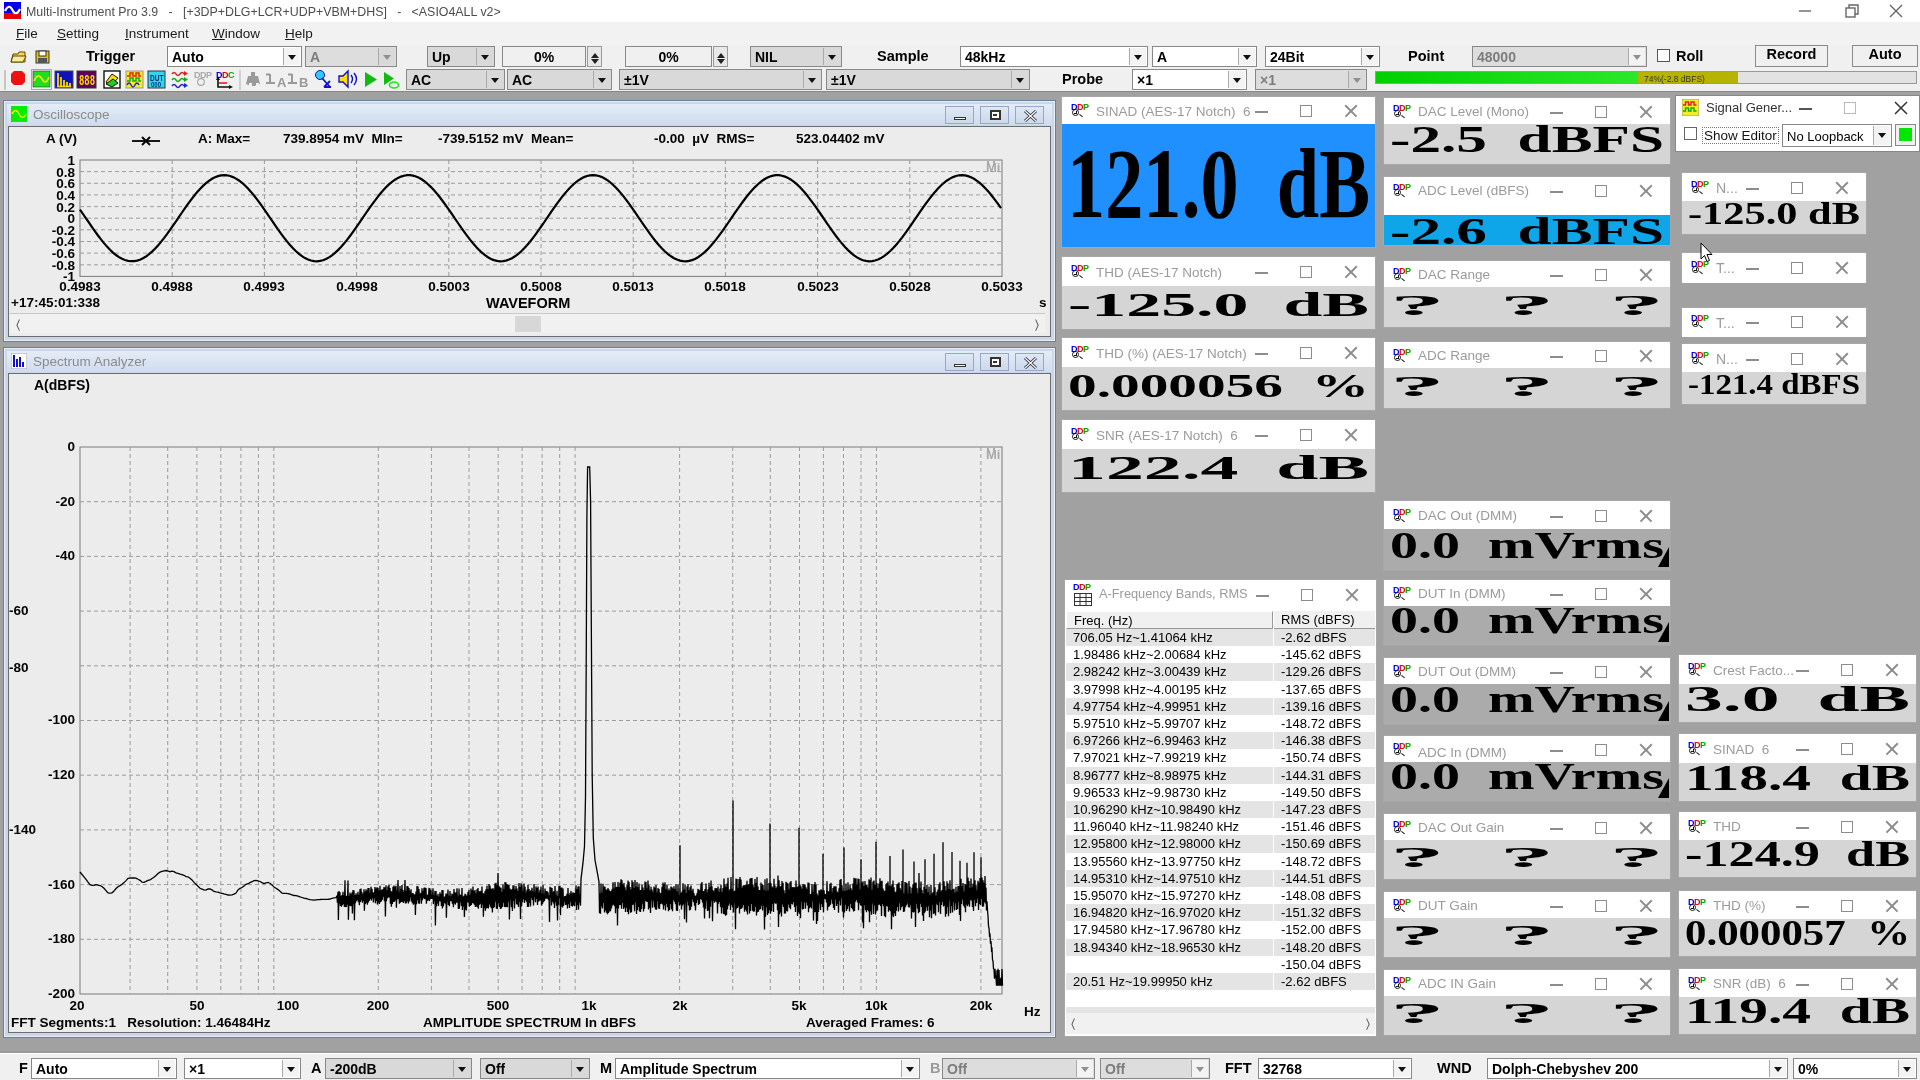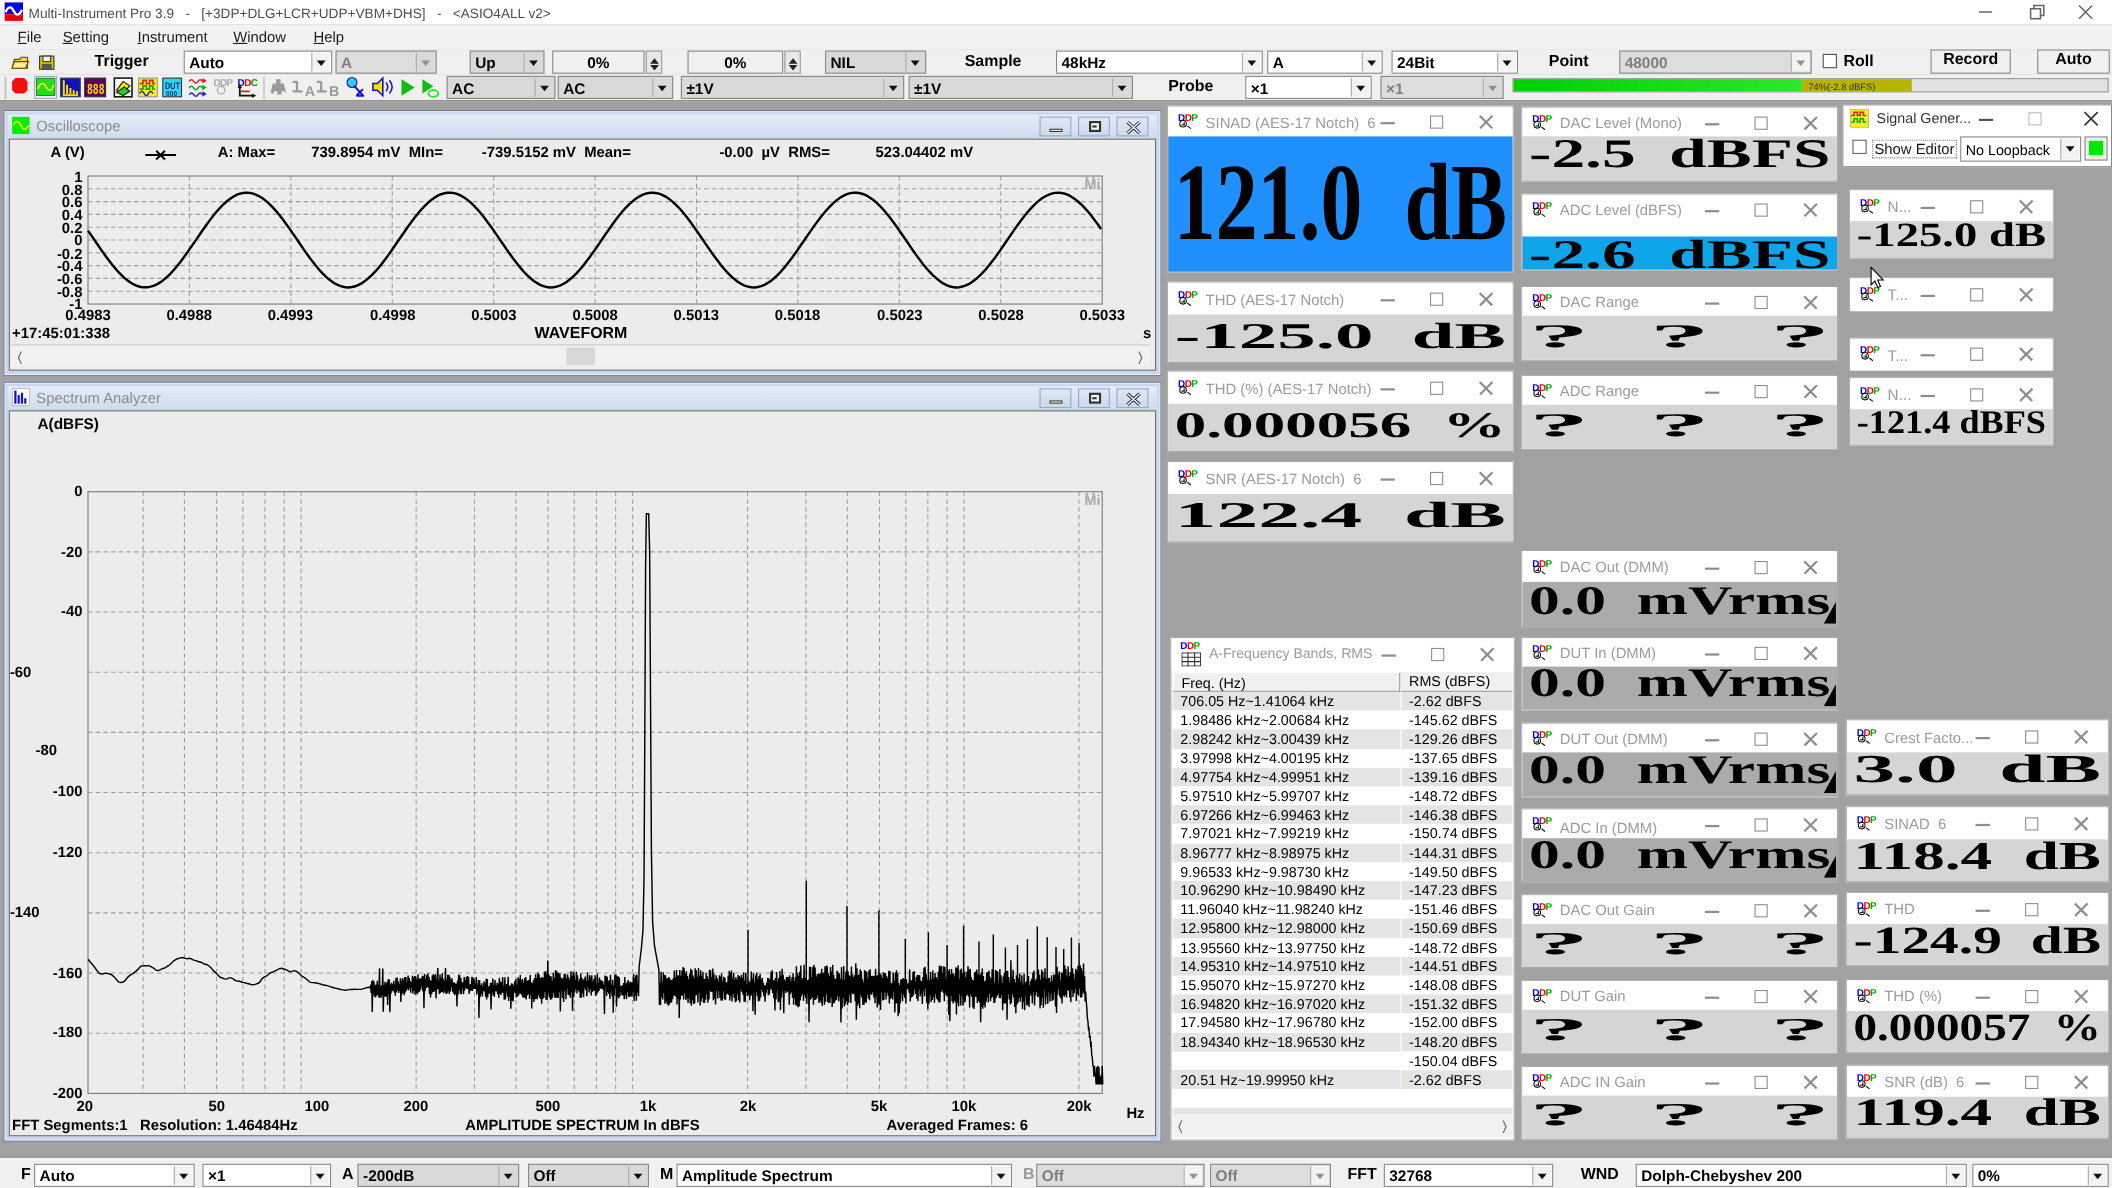--- a/index.html
+++ b/index.html
@@ -338,21 +338,21 @@
           <path d="M79.0 871.0 L81.0 873.5 L83.0 875.8 L85.0 878.3 L87.0 881.2 L89.0 883.6 L91.0 884.4 L93.0 884.3 L95.0 883.7 L97.0 884.1 L99.0 884.5 L101.0 885.5 L103.0 887.3 L105.0 889.6 L107.0 891.9 L109.0 892.1 L111.0 891.8 L113.0 890.1 L115.0 887.5 L117.0 885.7 L119.0 884.6 L121.0 883.2 L123.0 881.6 L125.0 879.6 L127.0 877.4 L129.0 877.1 L131.0 877.0 L133.0 876.9 L135.0 877.1 L137.0 878.3 L139.0 879.3 L141.0 881.1 L143.0 881.3 L145.0 880.4 L147.0 879.4 L149.0 878.9 L151.0 877.5 L153.0 876.3 L155.0 874.5 L157.0 872.5 L159.0 871.1 L161.0 870.4 L163.0 869.8 L165.0 869.5 L167.0 870.0 L169.0 870.7 L171.0 870.2 L173.0 870.7 L175.0 871.9 L177.0 872.3 L179.0 873.1 L181.0 873.6 L183.0 874.3 L185.0 875.6 L187.0 875.8 L189.0 877.2 L191.0 878.9 L193.0 881.4 L195.0 883.2 L197.0 885.3 L199.0 887.3 L201.0 888.1 L203.0 888.9 L205.0 889.1 L207.0 888.0 L209.0 888.0 L211.0 888.9 L213.0 890.4 L215.0 890.9 L217.0 891.1 L219.0 891.9 L221.0 892.3 L223.0 892.9 L225.0 893.3 L227.0 894.0 L229.0 894.2 L231.0 893.9 L233.0 893.1 L235.0 892.1 L237.0 889.0 L239.0 887.3 L241.0 886.5 L243.0 884.9 L245.0 883.3 L247.0 882.7 L249.0 881.6 L251.0 880.7 L253.0 879.6 L255.0 879.3 L257.0 879.9 L259.0 880.5 L261.0 881.6 L263.0 882.5 L265.0 881.8 L267.0 881.4 L269.0 882.2 L271.0 883.9 L273.0 886.1 L275.0 887.2 L277.0 888.6 L279.0 890.3 L281.0 892.1 L283.0 892.3 L285.0 892.4 L287.0 892.7 L289.0 893.2 L291.0 893.8 L293.0 894.5 L295.0 894.7 L297.0 895.2 L299.0 895.9 L301.0 896.5 L303.0 897.2 L305.0 897.5 L307.0 898.1 L309.0 898.6 L311.0 898.9 L313.0 899.2 L315.0 898.9 L317.0 898.6 L319.0 898.5 L321.0 898.3 L323.0 898.4 L325.0 898.4 L327.0 898.4 L329.0 898.0 L331.0 897.3 L333.0 896.8 L335.0 896.7 L336.0 895.1 L336.4 901.6 L337.0 890.9 L337.4 919.1 L338.0 890.0 L338.4 902.6 L339.0 891.2 L339.4 904.9 L340.0 895.0 L340.4 905.7 L341.0 894.1 L341.4 904.2 L342.0 890.7 L342.4 903.2 L343.0 894.3 L343.4 905.9 L344.0 879.3 L344.4 906.1 L345.0 895.1 L345.4 906.0 L346.0 894.7 L346.4 903.7 L347.0 879.4 L347.4 918.8 L348.0 894.8 L348.4 904.7 L349.0 891.6 L349.4 905.1 L350.0 893.0 L350.4 905.1 L351.0 891.5 L351.4 912.6 L352.0 889.0 L352.4 903.0 L353.0 889.5 L353.4 919.2 L354.0 894.1 L354.4 902.3 L355.0 892.4 L355.4 900.1 L356.0 893.8 L356.4 899.1 L357.0 890.7 L357.4 901.3 L358.0 893.7 L358.4 904.3 L359.0 888.0 L359.4 901.0 L360.0 887.6 L360.4 899.1 L361.0 891.3 L361.4 901.6 L362.0 893.5 L362.4 899.9 L363.0 888.3 L363.4 909.8 L364.0 890.7 L364.4 902.9 L365.0 888.2 L365.4 901.7 L366.0 889.6 L366.4 903.8 L367.0 887.1 L367.4 901.5 L368.0 887.1 L368.4 899.6 L369.0 892.0 L369.4 897.9 L370.0 885.8 L370.4 899.5 L371.0 887.8 L371.4 897.3 L372.0 890.9 L372.4 901.4 L373.0 892.0 L373.4 896.6 L374.0 886.1 L374.4 902.3 L375.0 887.6 L375.4 899.9 L376.0 886.2 L376.4 903.4 L377.0 886.7 L377.4 901.6 L378.0 889.4 L378.4 902.9 L379.0 884.8 L379.4 901.2 L380.0 889.1 L380.4 900.5 L381.0 888.4 L381.4 898.8 L382.0 888.3 L382.4 895.8 L383.0 886.1 L383.4 900.3 L384.0 886.6 L384.4 915.5 L385.0 884.3 L385.4 900.1 L386.0 889.3 L386.4 897.1 L387.0 885.3 L387.4 896.5 L388.0 883.9 L388.4 896.6 L389.0 887.0 L389.4 902.7 L390.0 890.0 L390.4 905.8 L391.0 890.8 L391.4 902.9 L392.0 885.8 L392.4 900.9 L393.0 884.5 L393.4 900.8 L394.0 885.7 L394.4 899.5 L395.0 884.8 L395.4 906.7 L396.0 889.4 L396.4 898.2 L397.0 879.0 L397.4 898.2 L398.0 891.4 L398.4 902.7 L399.0 884.9 L399.4 901.7 L400.0 887.9 L400.4 900.9 L401.0 883.9 L401.4 900.8 L402.0 888.9 L402.4 902.0 L403.0 891.1 L403.4 900.2 L404.0 879.0 L404.4 902.5 L405.0 890.1 L405.4 902.2 L406.0 885.1 L406.4 900.4 L407.0 885.2 L407.4 902.6 L408.0 886.9 L408.4 900.4 L409.0 889.8 L409.4 896.2 L410.0 888.3 L410.4 900.5 L411.0 892.3 L411.4 902.1 L412.0 892.1 L412.4 903.8 L413.0 893.2 L413.4 902.7 L414.0 893.2 L414.4 913.9 L415.0 890.5 L415.4 903.3 L416.0 885.0 L416.4 899.3 L417.0 885.6 L417.4 902.4 L418.0 888.1 L418.4 902.8 L419.0 892.5 L419.4 896.5 L420.0 891.8 L420.4 902.8 L421.0 887.2 L421.4 899.3 L422.0 890.1 L422.4 896.9 L423.0 886.9 L423.4 897.9 L424.0 886.4 L424.4 898.3 L425.0 886.9 L425.4 902.7 L426.0 894.0 L426.4 900.0 L427.0 893.6 L427.4 899.3 L428.0 886.9 L428.4 899.9 L429.0 887.6 L429.4 898.1 L430.0 889.3 L430.4 897.9 L431.0 893.8 L431.4 898.0 L432.0 887.2 L432.4 903.1 L433.0 894.2 L433.4 899.8 L434.0 889.9 L434.4 924.4 L435.0 890.1 L435.4 905.5 L436.0 894.8 L436.4 902.5 L437.0 892.9 L437.4 904.9 L438.0 895.8 L438.4 899.9 L439.0 891.2 L439.4 900.4 L440.0 893.1 L440.4 905.0 L441.0 888.9 L441.4 907.6 L442.0 889.1 L442.4 905.5 L443.0 896.0 L443.4 901.9 L444.0 895.2 L444.4 902.6 L445.0 892.5 L445.4 916.8 L446.0 892.7 L446.4 900.5 L447.0 888.5 L447.4 903.9 L448.0 894.8 L448.4 905.2 L449.0 890.0 L449.4 900.0 L450.0 895.2 L450.4 900.3 L451.0 892.5 L451.4 902.8 L452.0 893.2 L452.4 906.2 L453.0 887.9 L453.4 902.5 L454.0 891.3 L454.4 903.6 L455.0 891.9 L455.4 901.4 L456.0 887.2 L456.4 901.7 L457.0 895.6 L457.4 907.9 L458.0 887.4 L458.4 907.7 L459.0 893.5 L459.4 901.2 L460.0 893.9 L460.4 905.0 L461.0 886.9 L461.4 908.9 L462.0 895.6 L462.4 905.6 L463.0 894.8 L463.4 916.1 L464.0 892.8 L464.4 908.6 L465.0 893.4 L465.4 909.4 L466.0 895.1 L466.4 901.0 L467.0 891.1 L467.4 901.8 L468.0 889.1 L468.4 905.7 L469.0 894.2 L469.4 905.0 L470.0 887.5 L470.4 904.0 L471.0 889.0 L471.4 902.1 L472.0 885.4 L472.4 902.4 L473.0 890.2 L473.4 903.8 L474.0 889.1 L474.4 906.0 L475.0 892.3 L475.4 905.5 L476.0 888.3 L476.4 906.3 L477.0 887.1 L477.4 907.7 L478.0 890.3 L478.4 903.7 L479.0 890.3 L479.4 902.8 L480.0 889.7 L480.4 907.1 L481.0 885.4 L481.4 903.8 L482.0 892.0 L482.4 915.7 L483.0 892.7 L483.4 906.9 L484.0 890.2 L484.4 909.8 L485.0 888.2 L485.4 907.5 L486.0 884.7 L486.4 906.9 L487.0 888.0 L487.4 907.4 L488.0 883.0 L488.4 903.6 L489.0 884.6 L489.4 905.7 L490.0 887.6 L490.4 907.2 L491.0 887.9 L491.4 911.4 L492.0 887.1 L492.4 907.1 L493.0 888.4 L493.4 906.3 L494.0 882.4 L494.4 900.7 L495.0 881.7 L495.4 907.8 L496.0 884.1 L496.4 908.1 L497.0 872.1 L497.4 902.2 L498.0 884.8 L498.4 905.9 L499.0 886.2 L499.4 907.9 L500.0 886.8 L500.4 907.4 L501.0 890.7 L501.4 905.9 L502.0 883.4 L502.4 901.6 L503.0 888.1 L503.4 905.9 L504.0 881.0 L504.4 906.3 L505.0 881.4 L505.4 905.9 L506.0 883.1 L506.4 906.3 L507.0 883.9 L507.4 900.8 L508.0 884.1 L508.4 918.5 L509.0 887.6 L509.4 898.5 L510.0 889.1 L510.4 906.2 L511.0 887.9 L511.4 909.9 L512.0 884.2 L512.5 900.0 L513.0 884.5 L513.5 907.5 L514.0 888.6 L514.5 897.6 L515.0 885.0 L515.5 903.3 L516.0 887.4 L516.5 903.8 L517.0 890.0 L517.5 906.0 L518.0 882.0 L518.5 901.0 L519.0 886.1 L519.5 918.1 L520.0 882.2 L520.5 905.6 L521.0 884.0 L521.5 901.2 L522.0 890.2 L522.5 898.2 L523.0 882.5 L523.5 902.1 L524.0 885.7 L524.5 899.1 L525.0 891.6 L525.5 900.6 L526.0 888.8 L526.5 906.1 L527.0 883.8 L527.5 906.1 L528.0 887.9 L528.5 902.0 L529.0 890.2 L529.5 905.5 L530.0 889.1 L530.5 897.0 L531.0 886.8 L531.5 899.0 L532.0 890.6 L532.5 904.6 L533.0 883.0 L533.5 896.1 L534.0 891.1 L534.5 901.2 L535.0 885.4 L535.5 898.0 L536.0 886.9 L536.5 904.0 L537.0 885.5 L537.5 900.8 L538.0 891.5 L538.5 899.8 L539.0 888.7 L539.5 899.4 L540.0 885.5 L540.5 904.5 L541.0 892.6 L541.5 902.9 L542.0 884.0 L542.5 901.3 L543.0 893.1 L543.5 899.9 L544.0 887.6 L544.5 897.6 L545.0 890.2 L545.5 897.8 L546.0 890.1 L546.5 897.7 L547.0 891.3 L547.5 898.9 L548.0 894.3 L548.5 920.9 L549.0 885.8 L549.5 896.4 L550.0 886.4 L550.5 904.5 L551.0 887.0 L551.5 900.7 L552.0 891.1 L552.5 902.5 L553.0 890.0 L553.5 907.1 L554.0 885.1 L554.5 901.2 L555.0 894.2 L555.5 904.8 L556.0 889.8 L556.5 919.6 L557.0 895.1 L557.5 904.0 L558.0 884.8 L558.5 896.6 L559.0 884.8 L559.5 914.2 L560.0 886.8 L560.5 905.5 L561.0 886.6 L561.5 906.6 L562.0 887.6 L562.5 904.9 L563.0 895.5 L563.5 900.8 L564.0 895.1 L564.5 904.0 L565.0 894.7 L565.5 903.7 L566.0 892.7 L566.5 907.4 L567.0 887.1 L567.5 903.3 L568.0 894.0 L568.5 907.1 L569.0 891.9 L569.5 900.8 L570.0 889.9 L570.5 905.1 L571.0 892.4 L571.5 905.4 L572.0 891.3 L572.5 904.1 L573.0 892.0 L573.5 905.2 L574.0 891.7 L574.5 900.8 L575.0 884.3 L575.5 909.1 L576.0 888.1 L576.5 904.3 L577.0 885.6 L577.5 908.8 L578.0 885.2 L578.5 901.7 L579.0 894.1 L579.5 904.6 L580.0 878.1 L582.0 861.7 L583.5 845.3 L584.5 796.1 L585.2 664.8 L585.9 514.4 L586.6 466.0 L588.7 466.0 L589.6 500.7 L590.4 637.5 L591.2 774.2 L592.3 837.1 L594.0 859.0 L596.0 869.9 L598.0 880.9 L598.5 912.3 L599.0 892.6 L599.5 912.8 L600.0 882.5 L600.5 905.4 L601.0 891.6 L601.5 907.6 L602.0 882.8 L602.5 902.0 L603.0 885.4 L603.5 911.4 L604.0 885.7 L604.5 909.4 L605.0 888.4 L605.5 911.8 L606.0 888.4 L606.5 913.3 L607.0 887.1 L607.5 912.1 L608.0 888.5 L608.5 910.5 L609.0 889.9 L609.5 910.3 L610.0 890.2 L610.5 907.4 L611.0 888.3 L611.5 904.4 L612.0 881.3 L612.5 903.7 L613.0 887.6 L613.5 905.3 L614.0 880.9 L614.5 912.2 L615.0 885.9 L615.5 907.2 L616.0 885.7 L616.5 924.5 L617.0 880.9 L617.5 907.6 L618.0 886.0 L618.5 904.0 L619.0 881.4 L619.5 904.0 L620.0 878.2 L620.5 907.7 L621.0 879.2 L621.5 901.9 L622.0 883.6 L622.5 908.1 L623.0 882.0 L623.5 906.4 L624.0 886.3 L624.5 910.9 L625.0 889.3 L625.5 906.7 L626.0 884.2 L626.5 911.0 L627.0 879.6 L627.5 913.3 L628.0 881.1 L628.5 908.4 L629.0 885.9 L629.5 911.7 L630.0 888.4 L630.5 911.3 L631.0 879.2 L631.5 904.0 L632.0 881.1 L632.5 903.4 L633.0 887.0 L633.5 910.3 L634.0 879.0 L634.5 901.2 L635.0 885.8 L635.5 913.0 L636.0 881.1 L636.5 909.2 L637.0 886.2 L637.5 906.1 L638.0 882.5 L638.5 910.5 L639.0 888.9 L639.5 910.9 L640.0 889.0 L640.5 907.9 L641.0 883.8 L641.5 902.8 L642.0 886.4 L642.5 910.6 L643.0 889.2 L643.5 907.7 L644.0 880.6 L644.5 900.0 L645.0 881.1 L645.5 900.8 L646.0 887.4 L646.5 900.9 L647.0 879.5 L647.5 908.4 L648.0 884.3 L648.5 906.8 L649.0 889.3 L649.5 912.1 L650.0 885.7 L650.5 899.3 L651.0 888.4 L651.5 906.8 L652.0 891.3 L652.5 899.8 L653.0 885.6 L653.5 906.3 L654.0 886.8 L654.5 908.5 L655.0 884.1 L655.5 908.8 L656.0 891.3 L656.5 900.2 L657.0 886.9 L657.5 907.4 L658.0 887.9 L658.5 908.0 L659.0 891.7 L659.5 903.0 L660.0 892.4 L660.5 902.4 L661.0 885.8 L661.5 903.6 L662.0 881.6 L662.5 908.5 L663.0 883.3 L663.5 904.4 L664.0 881.2 L664.5 909.5 L665.0 888.3 L665.5 902.7 L666.0 883.4 L666.5 906.3 L667.0 889.4 L667.5 910.2 L668.0 887.4 L668.5 909.1 L669.0 889.5 L669.5 902.9 L670.0 885.4 L670.5 908.3 L671.0 886.3 L671.5 910.3 L672.0 887.6 L672.5 898.8 L673.0 885.2 L673.5 900.8 L674.0 887.9 L674.5 903.3 L675.0 883.2 L675.5 909.7 L676.0 890.6 L676.5 910.0 L677.0 883.5 L677.5 900.8 L678.0 894.3 L678.5 904.5 L679.0 887.5 L679.0 844.2 L679.0 887.5 L679.5 903.4 L680.0 892.1 L680.5 908.4 L681.0 890.5 L681.5 904.5 L682.0 882.3 L682.5 903.2 L683.0 888.5 L683.5 918.2 L684.0 883.8 L684.5 901.2 L685.0 892.1 L685.5 921.4 L686.0 885.5 L686.5 900.5 L687.0 883.0 L687.5 904.6 L688.0 889.3 L688.5 909.4 L689.0 886.3 L689.5 908.7 L690.0 884.4 L690.5 905.8 L691.0 889.7 L691.5 898.2 L692.0 887.8 L692.5 901.0 L693.0 892.4 L693.5 904.6 L694.0 894.8 L694.5 909.6 L695.0 894.6 L695.5 902.0 L696.0 892.2 L696.5 898.6 L697.0 887.9 L697.5 904.0 L698.0 888.5 L698.5 902.9 L699.0 889.5 L699.5 897.9 L700.0 882.4 L700.5 898.8 L701.0 881.1 L701.5 901.6 L702.0 890.2 L702.5 906.4 L703.0 890.1 L703.5 917.6 L704.0 888.1 L704.5 907.7 L705.0 882.6 L705.5 899.5 L706.0 891.4 L706.5 910.1 L707.0 888.2 L707.5 909.6 L708.0 881.7 L708.5 917.3 L709.0 886.0 L709.5 905.8 L710.0 879.6 L710.5 900.1 L711.0 885.2 L711.5 920.2 L712.0 889.3 L712.5 899.5 L713.0 890.4 L713.5 901.7 L714.0 887.3 L714.5 900.1 L715.0 886.9 L715.5 901.1 L716.0 887.5 L716.5 912.4 L717.0 885.5 L717.5 902.6 L718.0 891.0 L718.5 900.9 L719.0 887.5 L719.5 906.0 L720.0 883.7 L720.5 912.5 L721.0 891.1 L721.5 906.5 L722.0 887.1 L722.5 912.9 L723.0 877.4 L723.5 913.2 L724.0 883.6 L724.5 914.7 L725.0 885.8 L725.5 913.9 L726.0 882.5 L726.5 908.5 L727.0 876.7 L727.5 904.8 L728.0 889.6 L728.5 902.4 L729.0 888.0 L729.5 908.9 L730.0 876.1 L730.5 904.0 L731.0 888.2 L731.5 906.4 L732.0 887.1 L732.0 799.6 L732.0 887.1 L732.5 911.5 L733.0 890.2 L733.5 902.2 L734.0 889.5 L734.5 928.2 L735.0 877.6 L735.5 907.8 L736.0 878.1 L736.5 907.0 L737.0 887.3 L737.5 905.6 L738.0 877.9 L738.5 912.4 L739.0 876.1 L739.5 908.0 L740.0 878.5 L740.5 907.8 L741.0 886.8 L741.5 906.6 L742.0 884.7 L742.5 904.0 L743.0 884.1 L743.5 910.7 L744.0 884.4 L744.5 908.7 L745.0 883.7 L745.5 910.5 L746.0 879.8 L746.5 913.6 L747.0 883.9 L747.5 905.1 L748.0 883.1 L748.5 912.5 L749.0 877.7 L749.5 910.0 L750.0 876.9 L750.5 902.9 L751.0 877.0 L751.5 909.8 L752.0 884.0 L752.5 910.8 L753.0 886.6 L753.5 910.5 L754.0 878.1 L754.5 905.7 L755.0 882.1 L755.5 914.5 L756.0 876.0 L756.5 911.3 L757.0 885.4 L757.5 910.7 L758.0 889.0 L758.5 908.7 L759.0 888.9 L759.5 907.9 L760.0 881.4 L760.5 904.7 L761.0 883.1 L761.5 909.4 L762.0 884.1 L762.5 905.0 L763.0 888.7 L763.5 928.6 L764.0 878.2 L764.5 915.7 L765.0 890.0 L765.5 906.2 L766.0 877.2 L766.5 913.9 L767.0 889.6 L767.5 912.2 L768.0 882.1 L768.5 909.2 L769.0 877.2 L769.0 822.6 L769.0 877.2 L769.5 912.8 L770.0 882.2 L770.5 910.3 L771.0 885.6 L771.5 903.1 L772.0 886.4 L772.5 910.9 L773.0 877.7 L773.5 902.0 L774.0 884.6 L774.5 902.8 L775.0 887.2 L775.5 902.4 L776.0 885.5 L776.5 909.2 L777.0 874.6 L777.5 926.1 L778.0 879.2 L778.5 913.3 L779.0 885.4 L779.5 911.4 L780.0 885.1 L780.5 915.5 L781.0 880.1 L781.5 903.6 L782.0 881.7 L782.5 905.9 L783.0 889.2 L783.5 912.6 L784.0 892.2 L784.5 912.4 L785.0 880.8 L785.5 910.1 L786.0 881.7 L786.5 910.6 L787.0 882.6 L787.5 903.6 L788.0 888.6 L788.5 906.8 L789.0 881.3 L789.5 908.3 L790.0 880.1 L790.5 902.7 L791.0 886.3 L791.5 903.4 L792.0 886.1 L792.5 901.0 L793.0 886.5 L793.5 906.1 L794.0 886.0 L794.5 911.0 L795.0 879.6 L795.5 904.8 L796.0 886.3 L796.5 914.9 L797.0 885.3 L797.5 911.5 L798.0 882.4 L798.0 826.7 L798.0 882.4 L798.5 912.9 L799.0 883.6 L799.5 917.2 L800.0 885.2 L800.5 900.5 L801.0 887.8 L801.5 908.6 L802.0 882.9 L802.5 908.1 L803.0 883.8 L803.5 901.3 L804.0 883.6 L804.5 907.7 L805.0 886.3 L805.5 901.4 L806.0 888.0 L806.5 904.5 L807.0 881.6 L807.5 911.2 L808.0 881.8 L808.5 907.2 L809.0 892.9 L809.5 905.9 L810.0 892.9 L810.5 907.6 L811.0 883.0 L811.5 900.0 L812.0 891.0 L812.5 919.4 L813.0 883.2 L813.5 911.2 L814.0 881.1 L814.5 911.0 L815.0 883.6 L815.5 922.9 L816.0 892.4 L816.5 920.1 L817.0 894.6 L817.5 911.1 L818.0 889.2 L818.5 902.1 L819.0 889.5 L819.5 909.1 L820.0 888.2 L820.5 903.3 L821.0 889.0 L821.5 906.0 L822.0 893.0 L822.0 852.7 L822.0 893.0 L822.5 911.3 L823.0 889.3 L823.5 897.7 L824.0 893.2 L824.5 898.3 L825.0 893.0 L825.5 901.4 L826.0 880.3 L826.5 909.5 L827.0 890.3 L827.5 905.9 L828.0 890.2 L828.5 905.2 L829.0 882.7 L829.5 903.7 L830.0 881.8 L830.5 898.4 L831.0 891.6 L831.5 902.6 L832.0 887.0 L832.5 906.9 L833.0 885.2 L833.5 909.1 L834.0 885.6 L834.5 898.4 L835.0 885.3 L835.5 905.0 L836.0 890.4 L836.5 902.6 L837.0 891.4 L837.5 911.8 L838.0 887.3 L838.5 899.6 L839.0 878.8 L839.5 904.6 L840.0 877.9 L840.5 897.3 L841.0 884.2 L841.5 910.5 L842.0 889.8 L842.5 916.4 L843.0 884.5 L843.0 846.4 L843.0 884.5 L843.5 911.5 L844.0 889.9 L844.5 903.7 L845.0 882.6 L845.5 909.9 L846.0 889.4 L846.5 908.1 L847.0 881.2 L847.5 905.3 L848.0 888.5 L848.5 910.6 L849.0 883.6 L849.5 902.7 L850.0 887.2 L850.5 906.9 L851.0 889.3 L851.5 908.2 L852.0 882.5 L852.5 910.4 L853.0 876.7 L853.5 910.1 L854.0 877.4 L854.5 900.8 L855.0 877.2 L855.5 899.1 L856.0 883.4 L856.5 901.5 L857.0 877.5 L857.5 909.3 L858.0 878.0 L858.5 902.3 L859.0 888.8 L859.5 904.3 L860.0 880.6 L860.0 858.2 L860.0 880.6 L860.5 904.8 L861.0 881.4 L861.5 921.6 L862.0 880.2 L862.5 927.3 L863.0 885.0 L863.5 904.2 L864.0 880.0 L864.5 909.2 L865.0 884.1 L865.5 911.3 L866.0 883.9 L866.5 909.0 L867.0 886.6 L867.5 910.2 L868.0 878.3 L868.5 921.3 L869.0 879.3 L869.5 910.5 L870.0 876.5 L870.5 913.7 L871.0 888.9 L871.5 902.6 L872.0 880.6 L872.5 913.0 L873.0 879.5 L873.5 904.5 L874.0 883.7 L874.5 913.4 L875.0 885.2 L875.0 840.7 L875.0 885.2 L875.5 910.3 L876.0 882.3 L876.5 909.6 L877.0 887.3 L877.5 904.1 L878.0 882.5 L878.5 903.4 L879.0 877.3 L879.5 904.9 L880.0 880.3 L880.5 914.9 L881.0 879.8 L881.5 903.1 L882.0 887.5 L882.5 905.2 L883.0 889.6 L883.5 915.0 L884.0 890.3 L884.5 916.2 L885.0 883.2 L885.5 904.9 L886.0 882.1 L886.5 905.4 L887.0 880.4 L887.5 910.8 L888.0 884.5 L888.5 908.9 L889.0 890.3 L889.0 854.9 L889.0 890.3 L889.5 910.3 L890.0 885.3 L890.5 928.2 L891.0 883.2 L891.5 914.5 L892.0 879.5 L892.5 916.0 L893.0 886.3 L893.5 912.3 L894.0 891.3 L894.5 914.9 L895.0 890.4 L895.5 909.7 L896.0 883.1 L896.5 905.9 L897.0 882.6 L897.5 910.4 L898.0 881.3 L898.5 902.2 L899.0 886.9 L899.5 909.3 L900.0 888.8 L900.5 906.3 L901.0 879.9 L901.5 905.2 L902.0 887.1 L902.0 848.6 L902.0 887.1 L902.5 910.9 L903.0 892.5 L903.5 910.5 L904.0 880.9 L904.5 906.2 L905.0 881.6 L905.5 904.3 L906.0 882.3 L906.5 902.4 L907.0 893.4 L907.5 906.2 L908.0 880.0 L908.5 906.5 L909.0 885.5 L909.5 903.6 L910.0 892.4 L910.5 917.4 L911.0 886.8 L911.5 910.9 L912.0 883.3 L912.5 911.5 L913.0 890.3 L913.0 860.4 L913.0 890.3 L913.5 910.7 L914.0 881.8 L914.5 926.0 L915.0 881.6 L915.5 902.8 L916.0 887.3 L916.5 907.7 L917.0 892.2 L917.5 912.2 L918.0 871.9 L918.5 910.9 L919.0 886.9 L919.5 902.8 L920.0 880.6 L920.5 905.9 L921.0 888.9 L921.5 914.5 L922.0 892.5 L922.5 920.1 L923.0 885.7 L923.5 912.1 L924.0 886.2 L924.0 858.2 L924.0 886.2 L924.5 910.5 L925.0 888.0 L925.5 906.2 L926.0 884.0 L926.5 909.7 L927.0 891.5 L927.5 905.0 L928.0 885.6 L928.5 916.3 L929.0 894.2 L929.5 909.7 L930.0 884.1 L930.5 917.3 L931.0 892.4 L931.5 903.9 L932.0 891.3 L932.5 913.0 L933.0 886.8 L933.0 852.7 L933.0 886.8 L933.5 912.2 L934.0 886.2 L934.5 914.5 L935.0 894.4 L935.5 902.7 L936.0 890.8 L936.5 904.1 L937.0 888.6 L937.5 911.2 L938.0 883.0 L938.5 901.0 L939.0 881.2 L939.5 913.1 L940.0 890.5 L940.5 903.9 L941.0 889.0 L941.5 900.7 L942.0 888.6 L942.0 841.2 L942.0 888.6 L942.5 905.6 L943.0 880.3 L943.5 904.7 L944.0 885.1 L944.5 915.8 L945.0 889.6 L945.5 912.9 L946.0 880.3 L946.5 906.1 L947.0 882.4 L947.5 915.2 L948.0 888.0 L948.5 899.1 L949.0 879.3 L949.5 912.2 L950.0 888.9 L950.5 905.0 L951.0 889.3 L951.0 851.1 L951.0 889.3 L951.5 911.6 L952.0 888.2 L952.5 900.6 L953.0 887.8 L953.5 909.6 L954.0 891.7 L954.5 902.2 L955.0 885.7 L955.5 909.0 L956.0 890.5 L956.5 907.9 L957.0 885.0 L957.5 900.8 L958.0 885.2 L958.5 914.1 L959.0 888.2 L959.0 859.8 L959.0 888.2 L959.5 919.9 L960.0 877.8 L960.5 903.0 L961.0 884.9 L961.5 898.5 L962.0 882.1 L962.5 904.8 L963.0 890.4 L963.5 906.6 L964.0 883.1 L964.5 911.3 L965.0 883.4 L965.5 903.7 L966.0 880.9 L966.0 861.7 L966.0 880.9 L966.5 905.2 L967.0 876.4 L967.5 903.5 L968.0 879.9 L968.5 905.7 L969.0 886.9 L969.5 899.2 L970.0 877.5 L970.5 899.6 L971.0 886.3 L971.5 905.9 L972.0 882.7 L972.5 910.1 L973.0 879.8 L973.0 851.3 L973.0 879.8 L973.5 898.9 L974.0 879.3 L974.5 905.3 L975.0 884.3 L975.5 901.9 L976.0 889.5 L976.5 897.5 L977.0 879.7 L977.5 909.0 L978.0 881.5 L978.5 902.9 L979.0 877.0 L979.5 904.1 L980.0 885.9 L980.0 856.2 L980.0 885.9 L980.5 897.9 L981.0 876.6 L981.5 905.7 L982.0 879.2 L982.5 905.6 L983.0 881.8 L983.5 901.2 L984.0 874.9 L984.5 902.5 L985.0 886.6 L985.5 909.5 L986.0 900.3 L986.5 909.2 L987.0 915.0 L987.5 924.8 L988.0 927.0 L988.5 934.4 L989.0 933.8 L989.5 942.6 L990.0 940.1 L990.5 948.9 L991.0 948.0 L991.5 958.7 L992.0 960.2 L992.5 967.6 L993.0 968.1 L993.5 977.8 L994.0 967.9 L994.5 975.9 L995.0 977.0 L995.5 984.8 L996.0 969.2 L996.5 984.8 L997.0 967.8 L997.5 984.8 L998.0 969.1 L998.5 984.8 L999.0 977.9 L999.5 984.8 L1000.0 976.5 L1000.5 984.8 L1001.0 967.9 L1001.5 984.8" stroke="#000" stroke-width="1.3" fill="none"></path>
         </g>
         <text x="977" y="85" font-size="13" font-weight="bold" fill="#a8a8a8" font-family="Liberation Sans">Mi</text>
         <rect x="978" y="74" width="2" height="2" fill="#a8a8a8"></rect>
         <rect x="984" y="74" width="2" height="2" fill="#a8a8a8"></rect>
       </svg>
       <div class="plotlbl" style="left:0px;top:65px;width:66px;text-align:right">0</div>
       <div class="plotlbl" style="left:0px;top:120px;width:66px;text-align:right">-20</div>
       <div class="plotlbl" style="left:0px;top:174px;width:66px;text-align:right">-40</div>
       <div class="plotlbl" style="left:0px;top:229px;width:66px;">-60</div>
-      <div class="plotlbl" style="left:0px;top:300px;width:66px;text-align:center">-80</div>
+      <div class="plotlbl" style="left:0px;top:286px;width:66px;text-align:left">-80</div>
       <div class="plotlbl" style="left:0px;top:338px;width:66px;text-align:right">-100</div>
       <div class="plotlbl" style="left:0px;top:393px;width:66px;text-align:right">-120</div>
       <div class="plotlbl" style="left:0px;top:448px;width:66px;text-align:left">-140</div>
       <div class="plotlbl" style="left:0px;top:503px;width:66px;text-align:right">-160</div>
       <div class="plotlbl" style="left:0px;top:557px;width:66px;text-align:right">-180</div>
       <div class="plotlbl" style="left:0px;top:612px;width:66px;text-align:right">-200</div>
       <div class="plotlbl" style="left:43px;top:624px;width:50px;text-align:center">20</div>
       <div class="plotlbl" style="left:163px;top:624px;width:50px;text-align:center">50</div>
       <div class="plotlbl" style="left:254px;top:624px;width:50px;text-align:center">100</div>
       <div class="plotlbl" style="left:344px;top:624px;width:50px;text-align:center">200</div>

